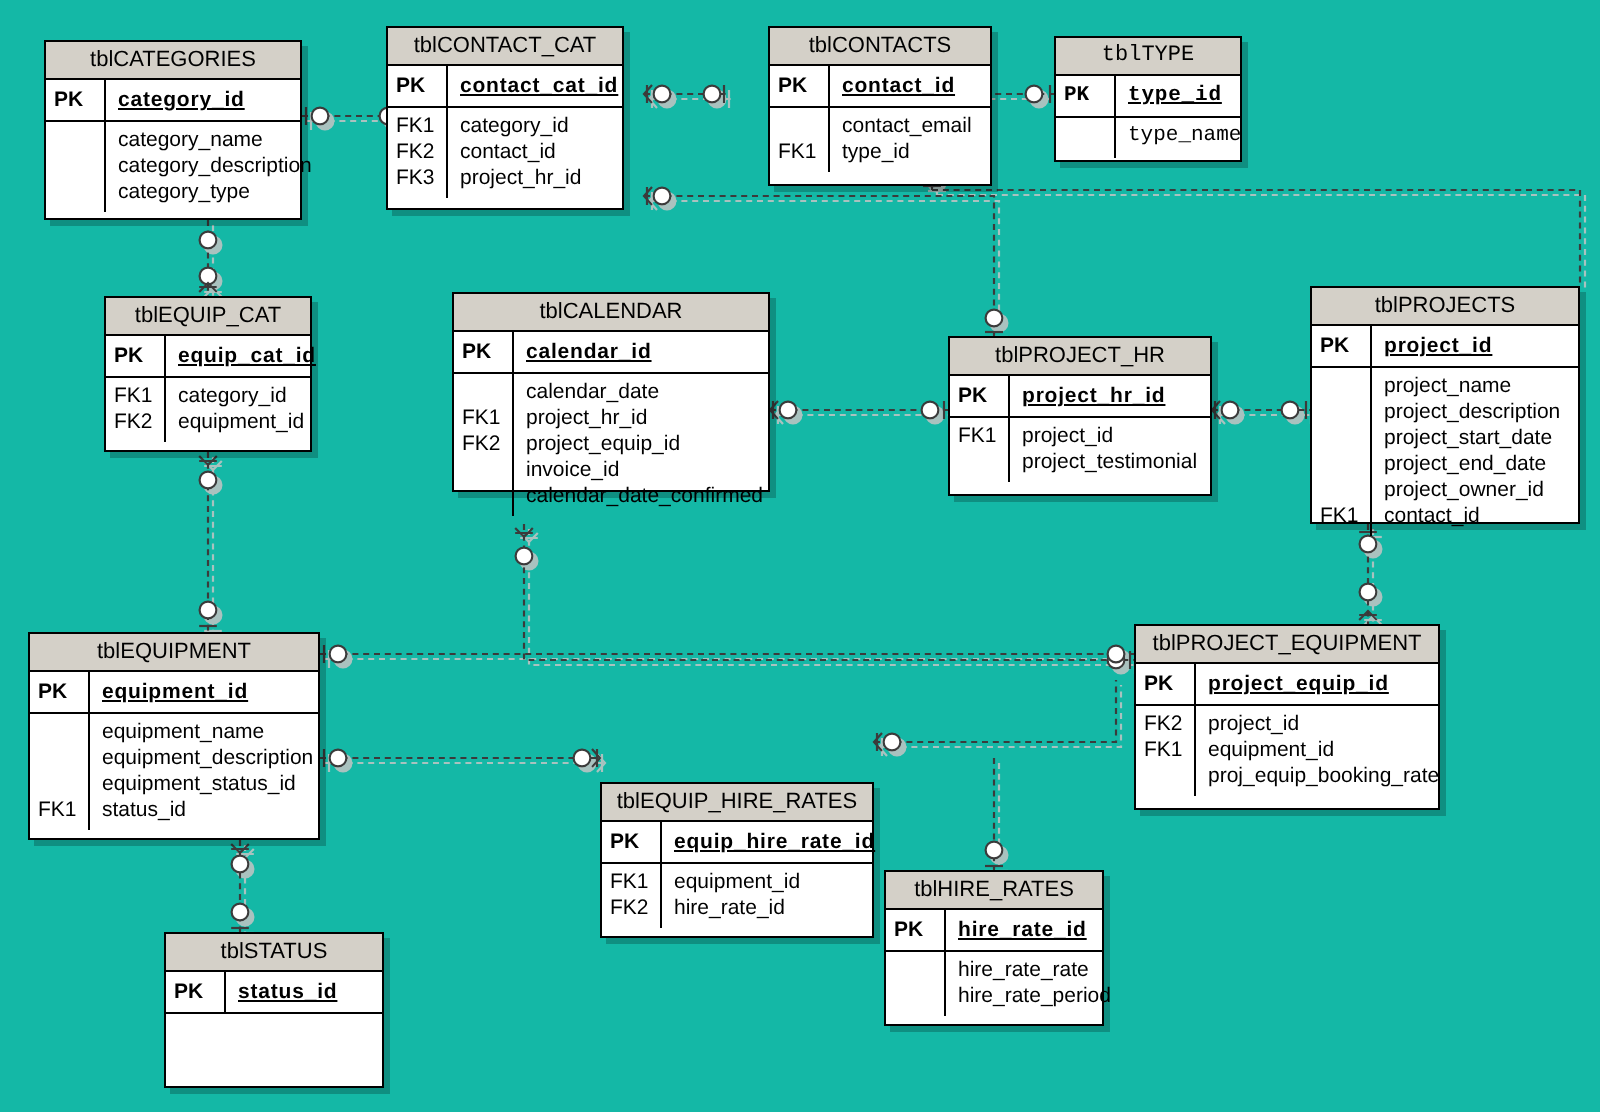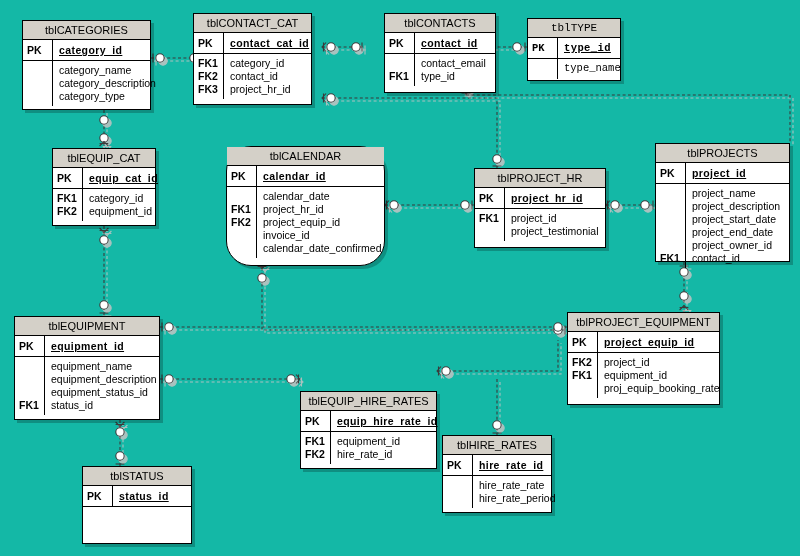--- a/index.html
+++ b/index.html
@@ -83,21 +83,20 @@
     text-decoration: underline;
     letter-spacing: 0.4px;
     white-space: nowrap;
   }
   .attr {
     line-height: 13px;
     white-space: nowrap;
   }
   .keycol .attr {
     line-height: 13px;
-    font-weight: bold;
   }
   .keycol.bottomalign {
     justify-content: flex-end;
     padding-bottom: 3px;
   }
 
   
   #links {
     position: absolute;
     left: 0;
@@ -337,21 +336,21 @@
           <div class="keycol">
             <div class="attr">FK1</div>
             <div class="attr">FK2</div>
           </div>
           <div class="fieldcol">
             <div class="attr">category_id</div>
             <div class="attr">equipment_id</div>
           </div>
         </div>
       </div>
-      <div class="entity" style="left: 226px; top: 146px; width: 159px; height: 120px; border-radius: 25px;">
+      <div class="entity" style="left: 226px; top: 146px; width: 159px; height: 100px;">
         <div class="ent-title">tblCALENDAR</div>
         <div class="ent-pkrow">
           <div class="keycol">PK</div>
           <div class="fieldcol">
             <span class="pkname">calendar_id</span>
           </div>
         </div>
         <div class="ent-body">
           <div class="keycol" style="padding-top: 16px;">
             <div class="attr">FK1</div>

